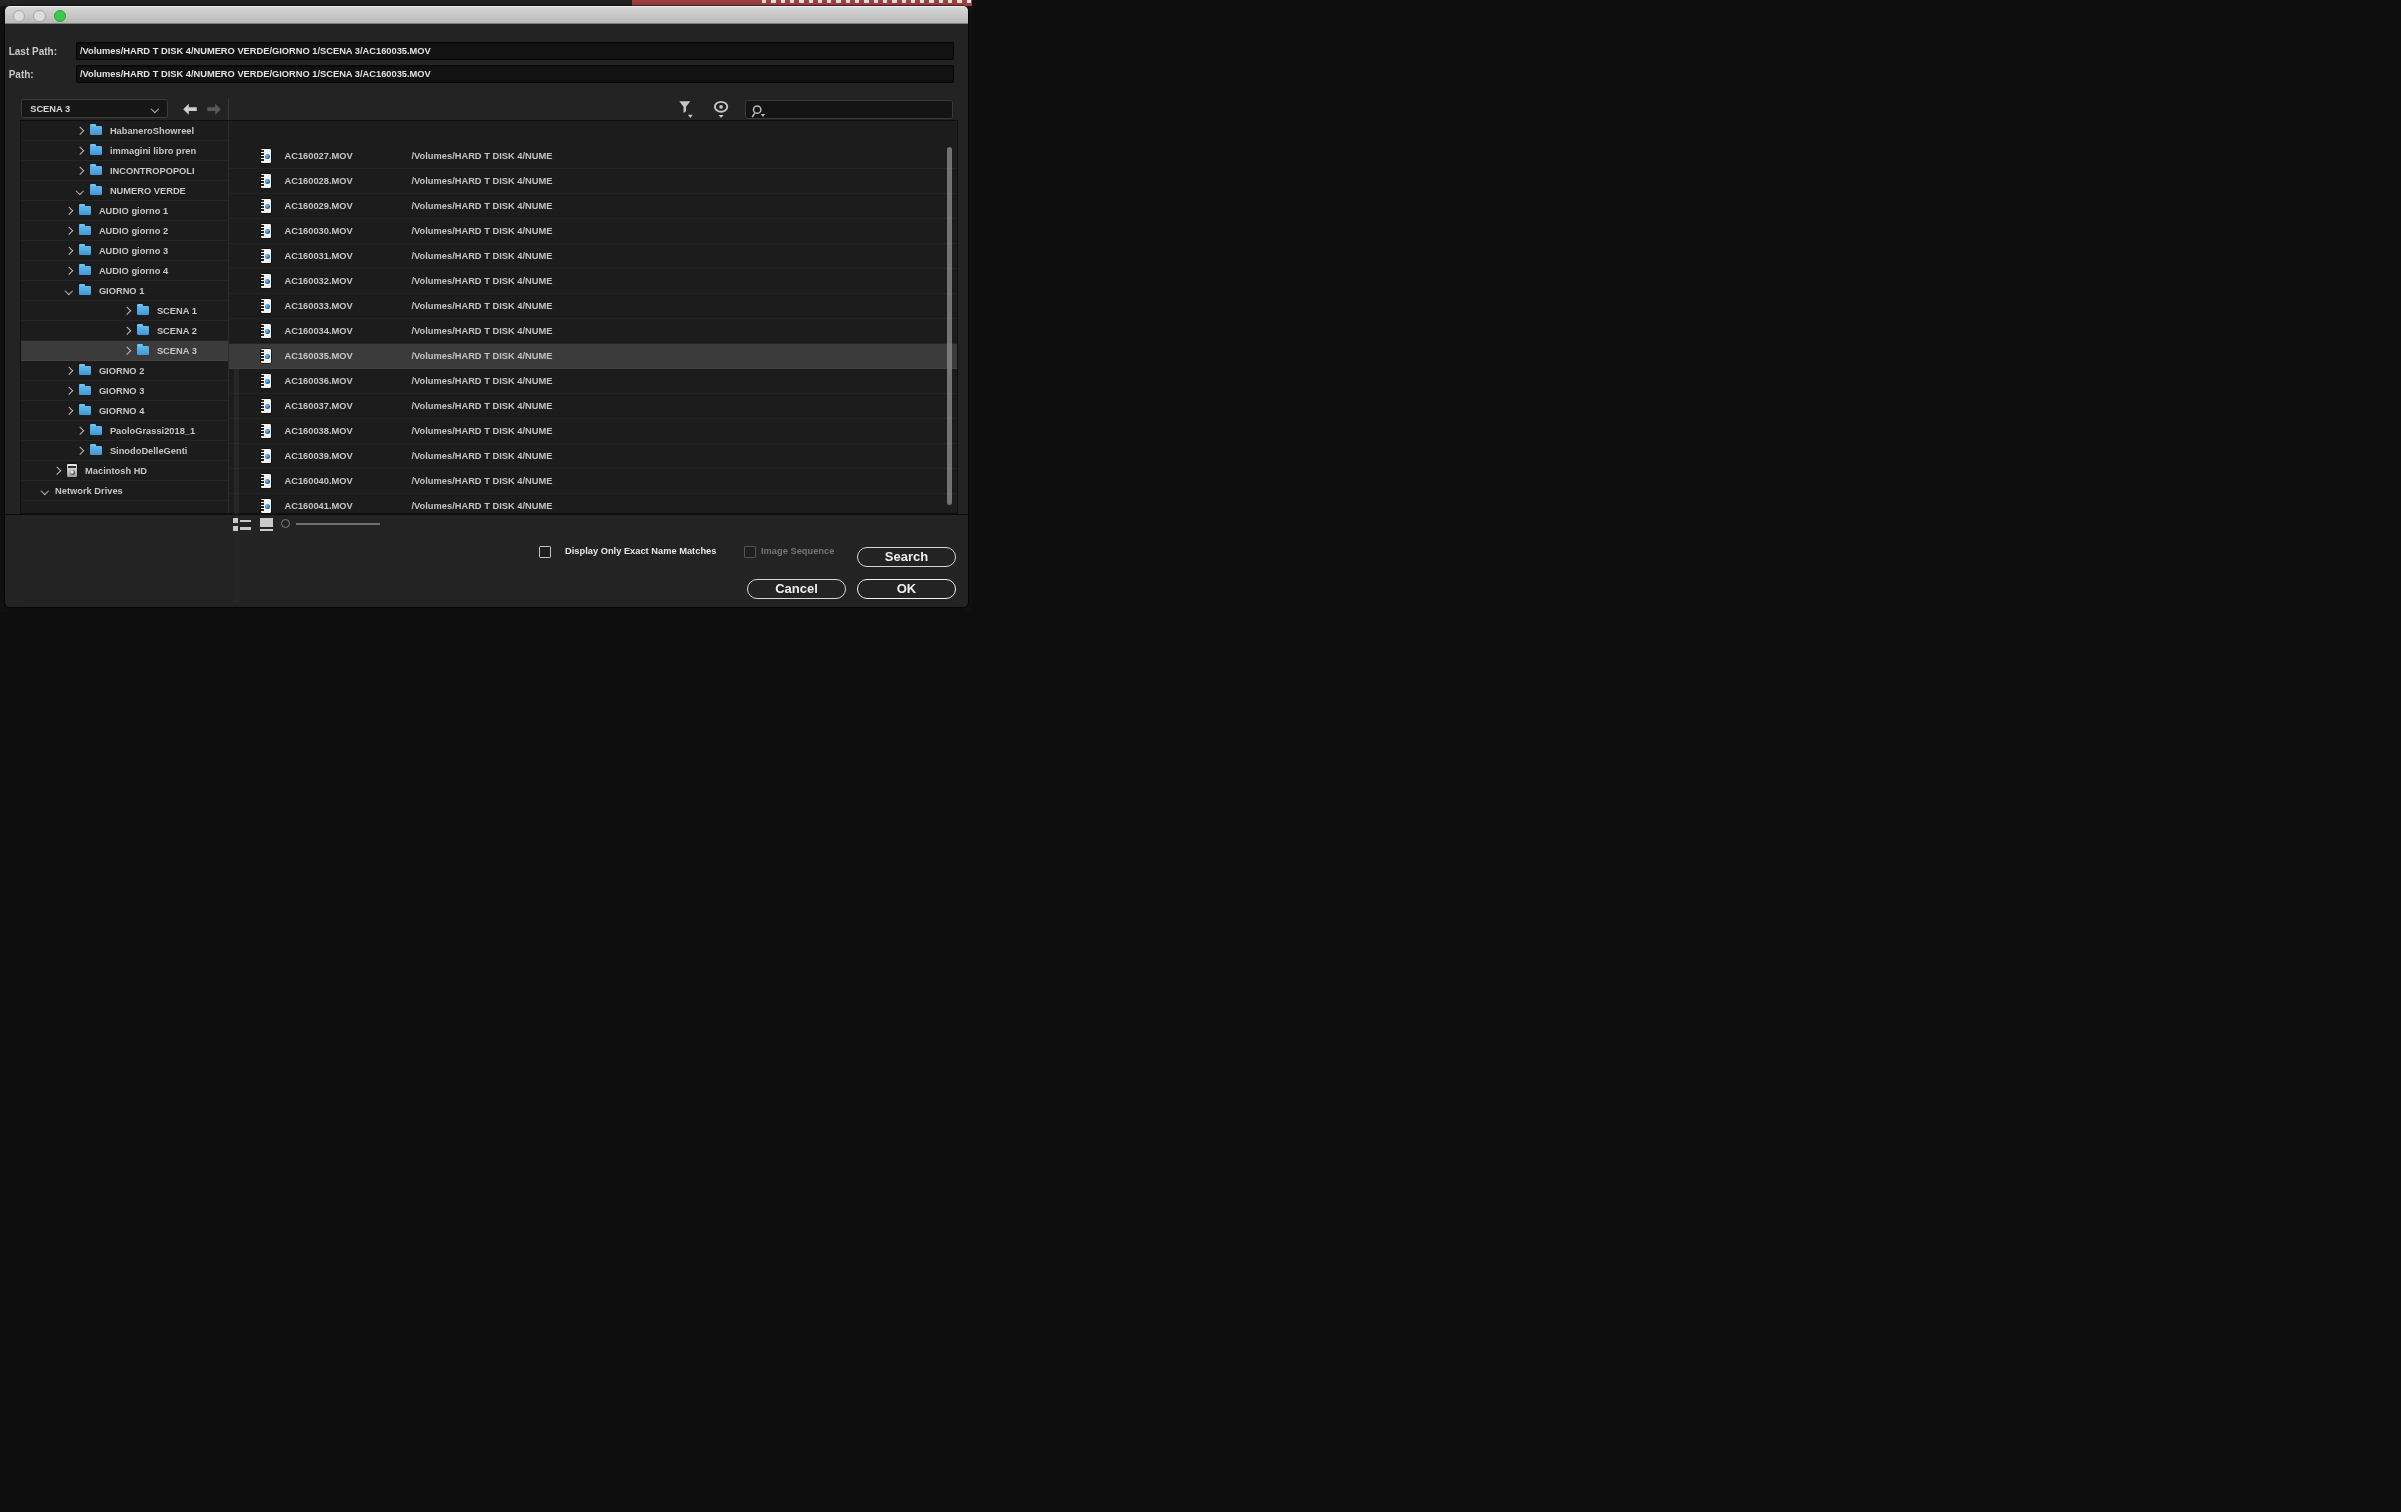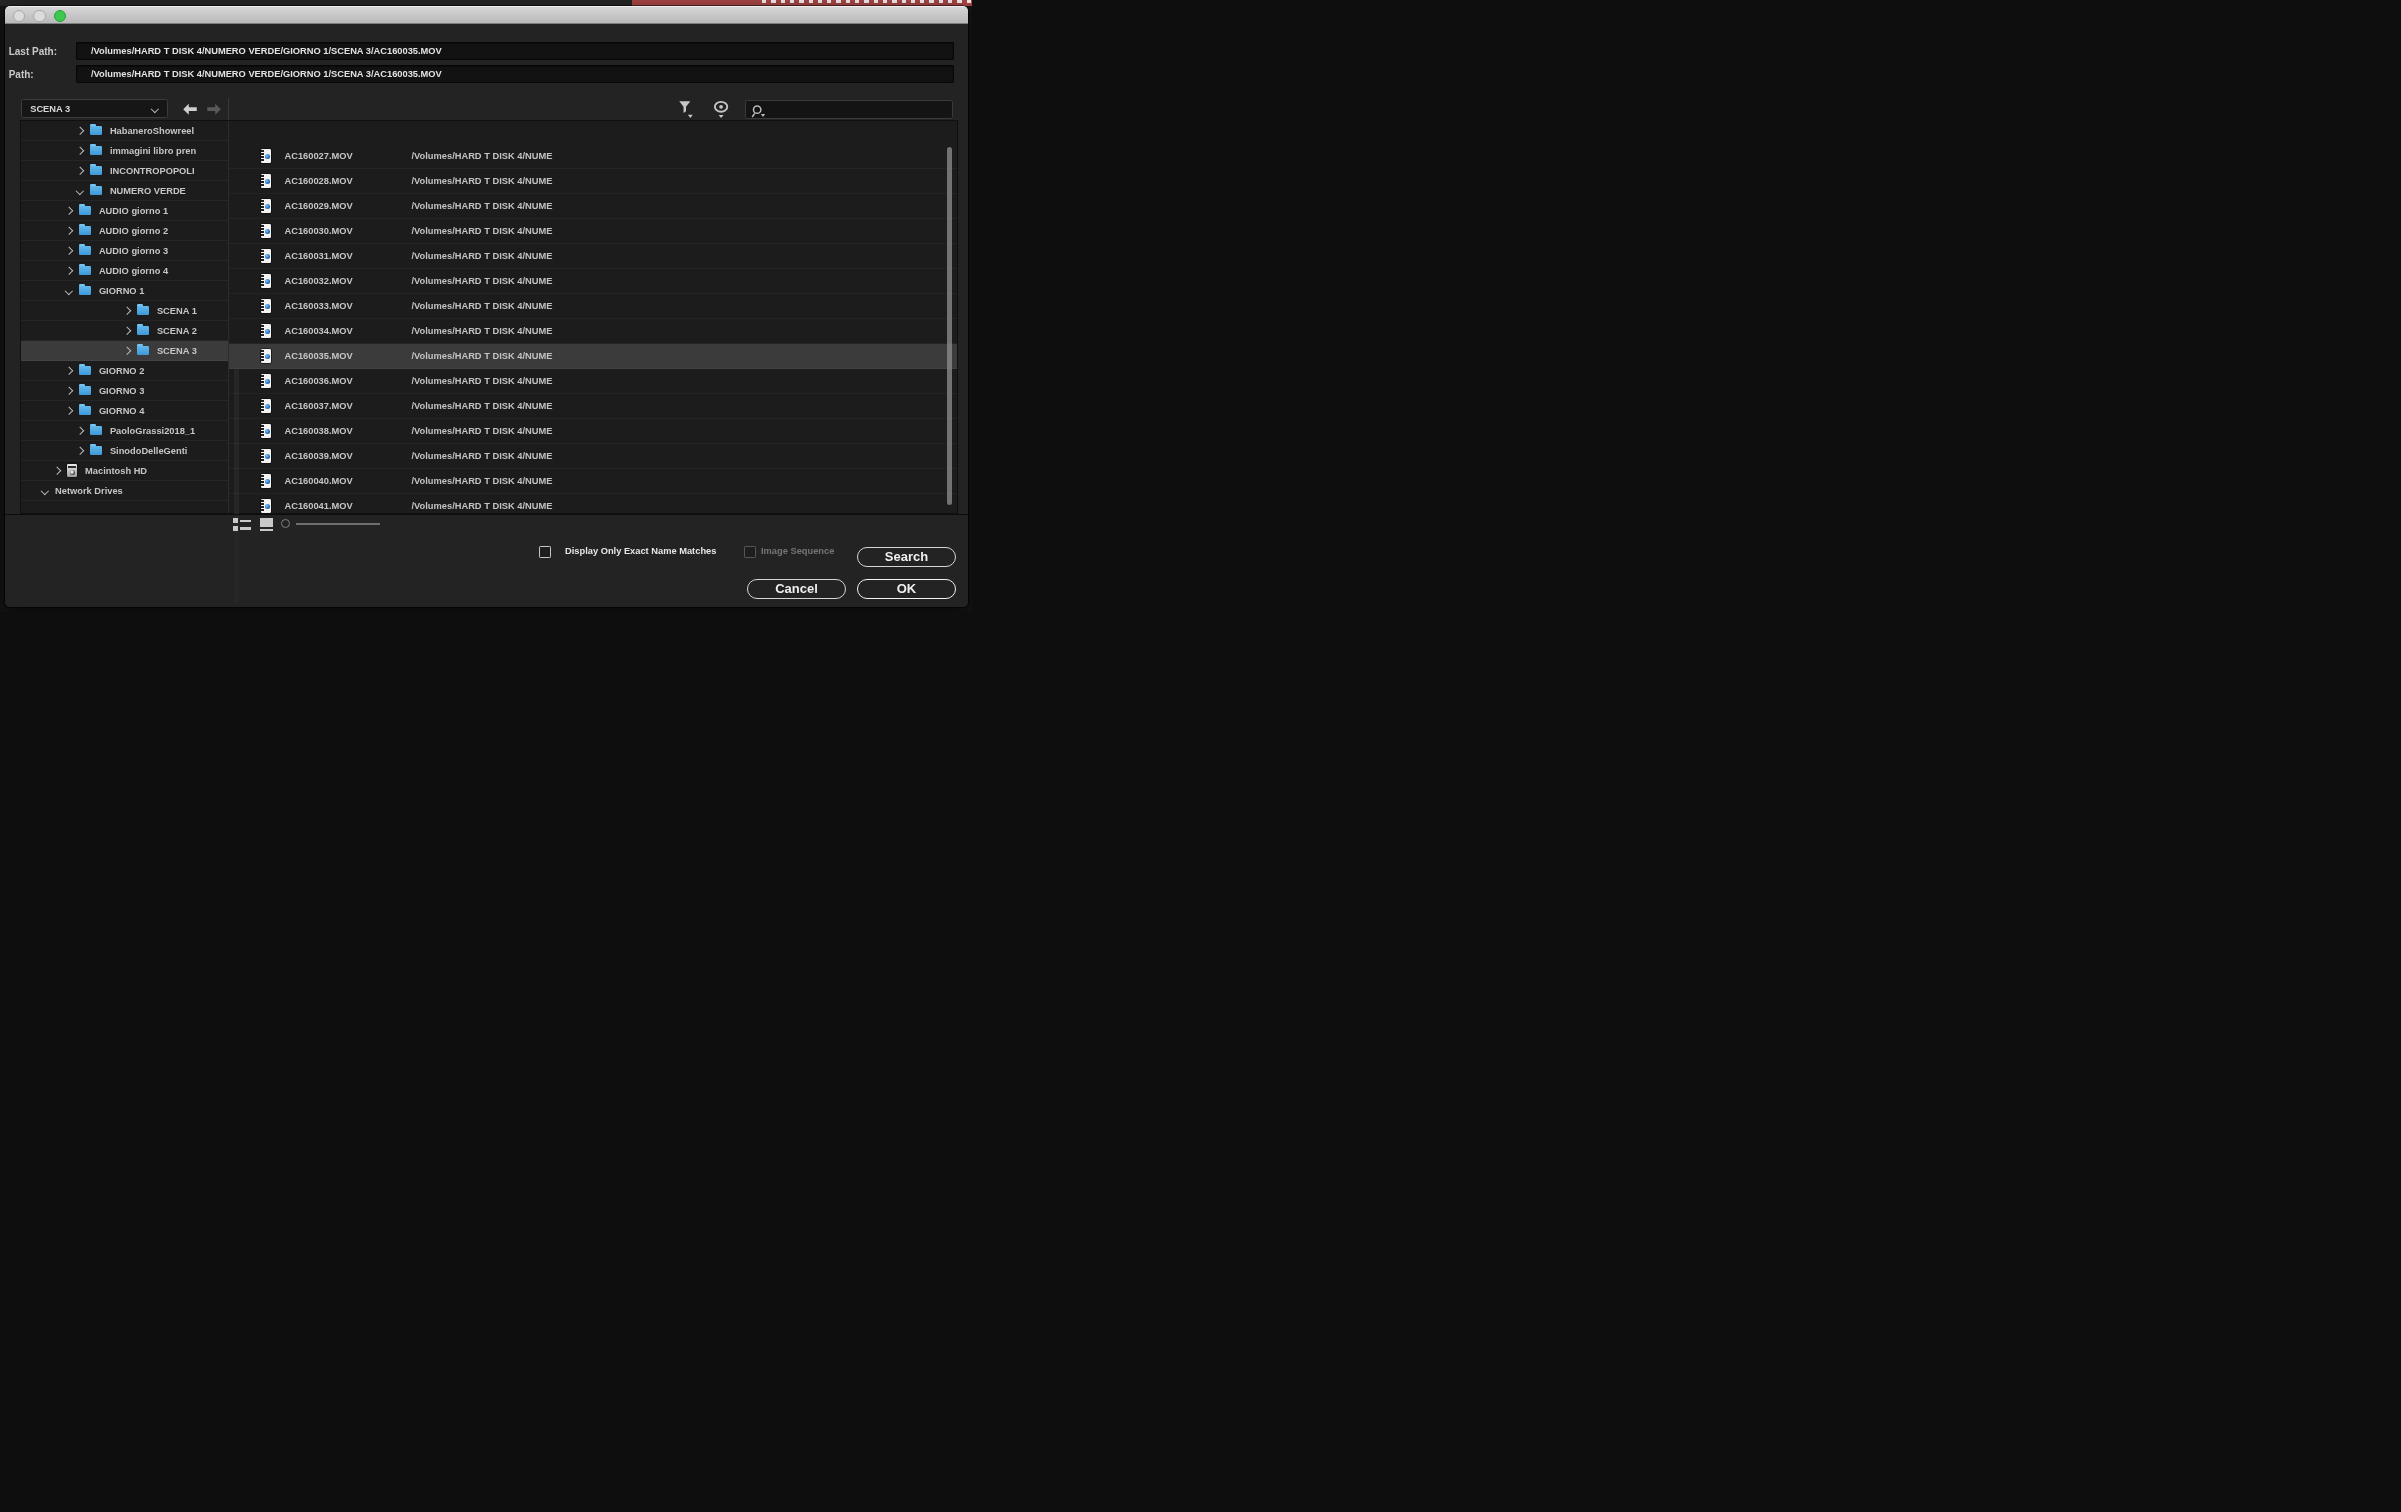--- a/index.html
+++ b/index.html
@@ -23,21 +23,21 @@
     font-size:10.5px; color:#1c1c1c; font-weight:500;margin-top:36px; }
   .lights { position:absolute; left:8px; top:2.5px; display:flex; gap:8px; }
   .light { width:12.4px; height:12.4px; border-radius:50%; }
   .light.gray  { background:#dcdcdc; border:0.6px solid #a9a9a9; }
   .light.green { background:#3fc84f; border:0.6px solid #26a336; }
 
   
   .field-label { position:absolute; width:62px; font-size:10px; font-weight:700; color:#c9c9c9; }
   .field { position:absolute; left:71px; width:878px; height:18px; background:#121212;
     border:0.6px solid #060606; box-shadow:inset 0 0.6px 1.2px rgba(0,0,0,.7); border-radius:1.2px;
-    font-size:9.3px; font-weight:700; color:#e2e2e2; line-height:16.7px; padding-left:14px; white-space:nowrap; overflow:hidden; }
+    font-size:9.3px; font-weight:700; color:#e2e2e2; line-height:16.7px; padding-left:3px; white-space:nowrap; overflow:hidden; }
 
   
   .dropdown { position:absolute; left:15.5px; top:93px; width:147px; height:19px; background:#161616;
     border:0.6px solid #3c3c3c; border-radius:2.5px; font-size:9.3px; font-weight:700; color:#d8d8d8;
     line-height:18px; padding-left:8.7px; }
   .chev { display:inline-block; width:5.6px; height:5.6px; border-right:1.2px solid #b9b9b9; border-bottom:1.2px solid #b9b9b9; }
   .chev.r { transform:rotate(-45deg); }
   .chev.d { transform:rotate(45deg); }
   .dropdown .chev { position:absolute; right:8.7px; top:6.2px; }
   .nav-arrow { position:absolute; top:97px; width:16px; height:12.4px; }

